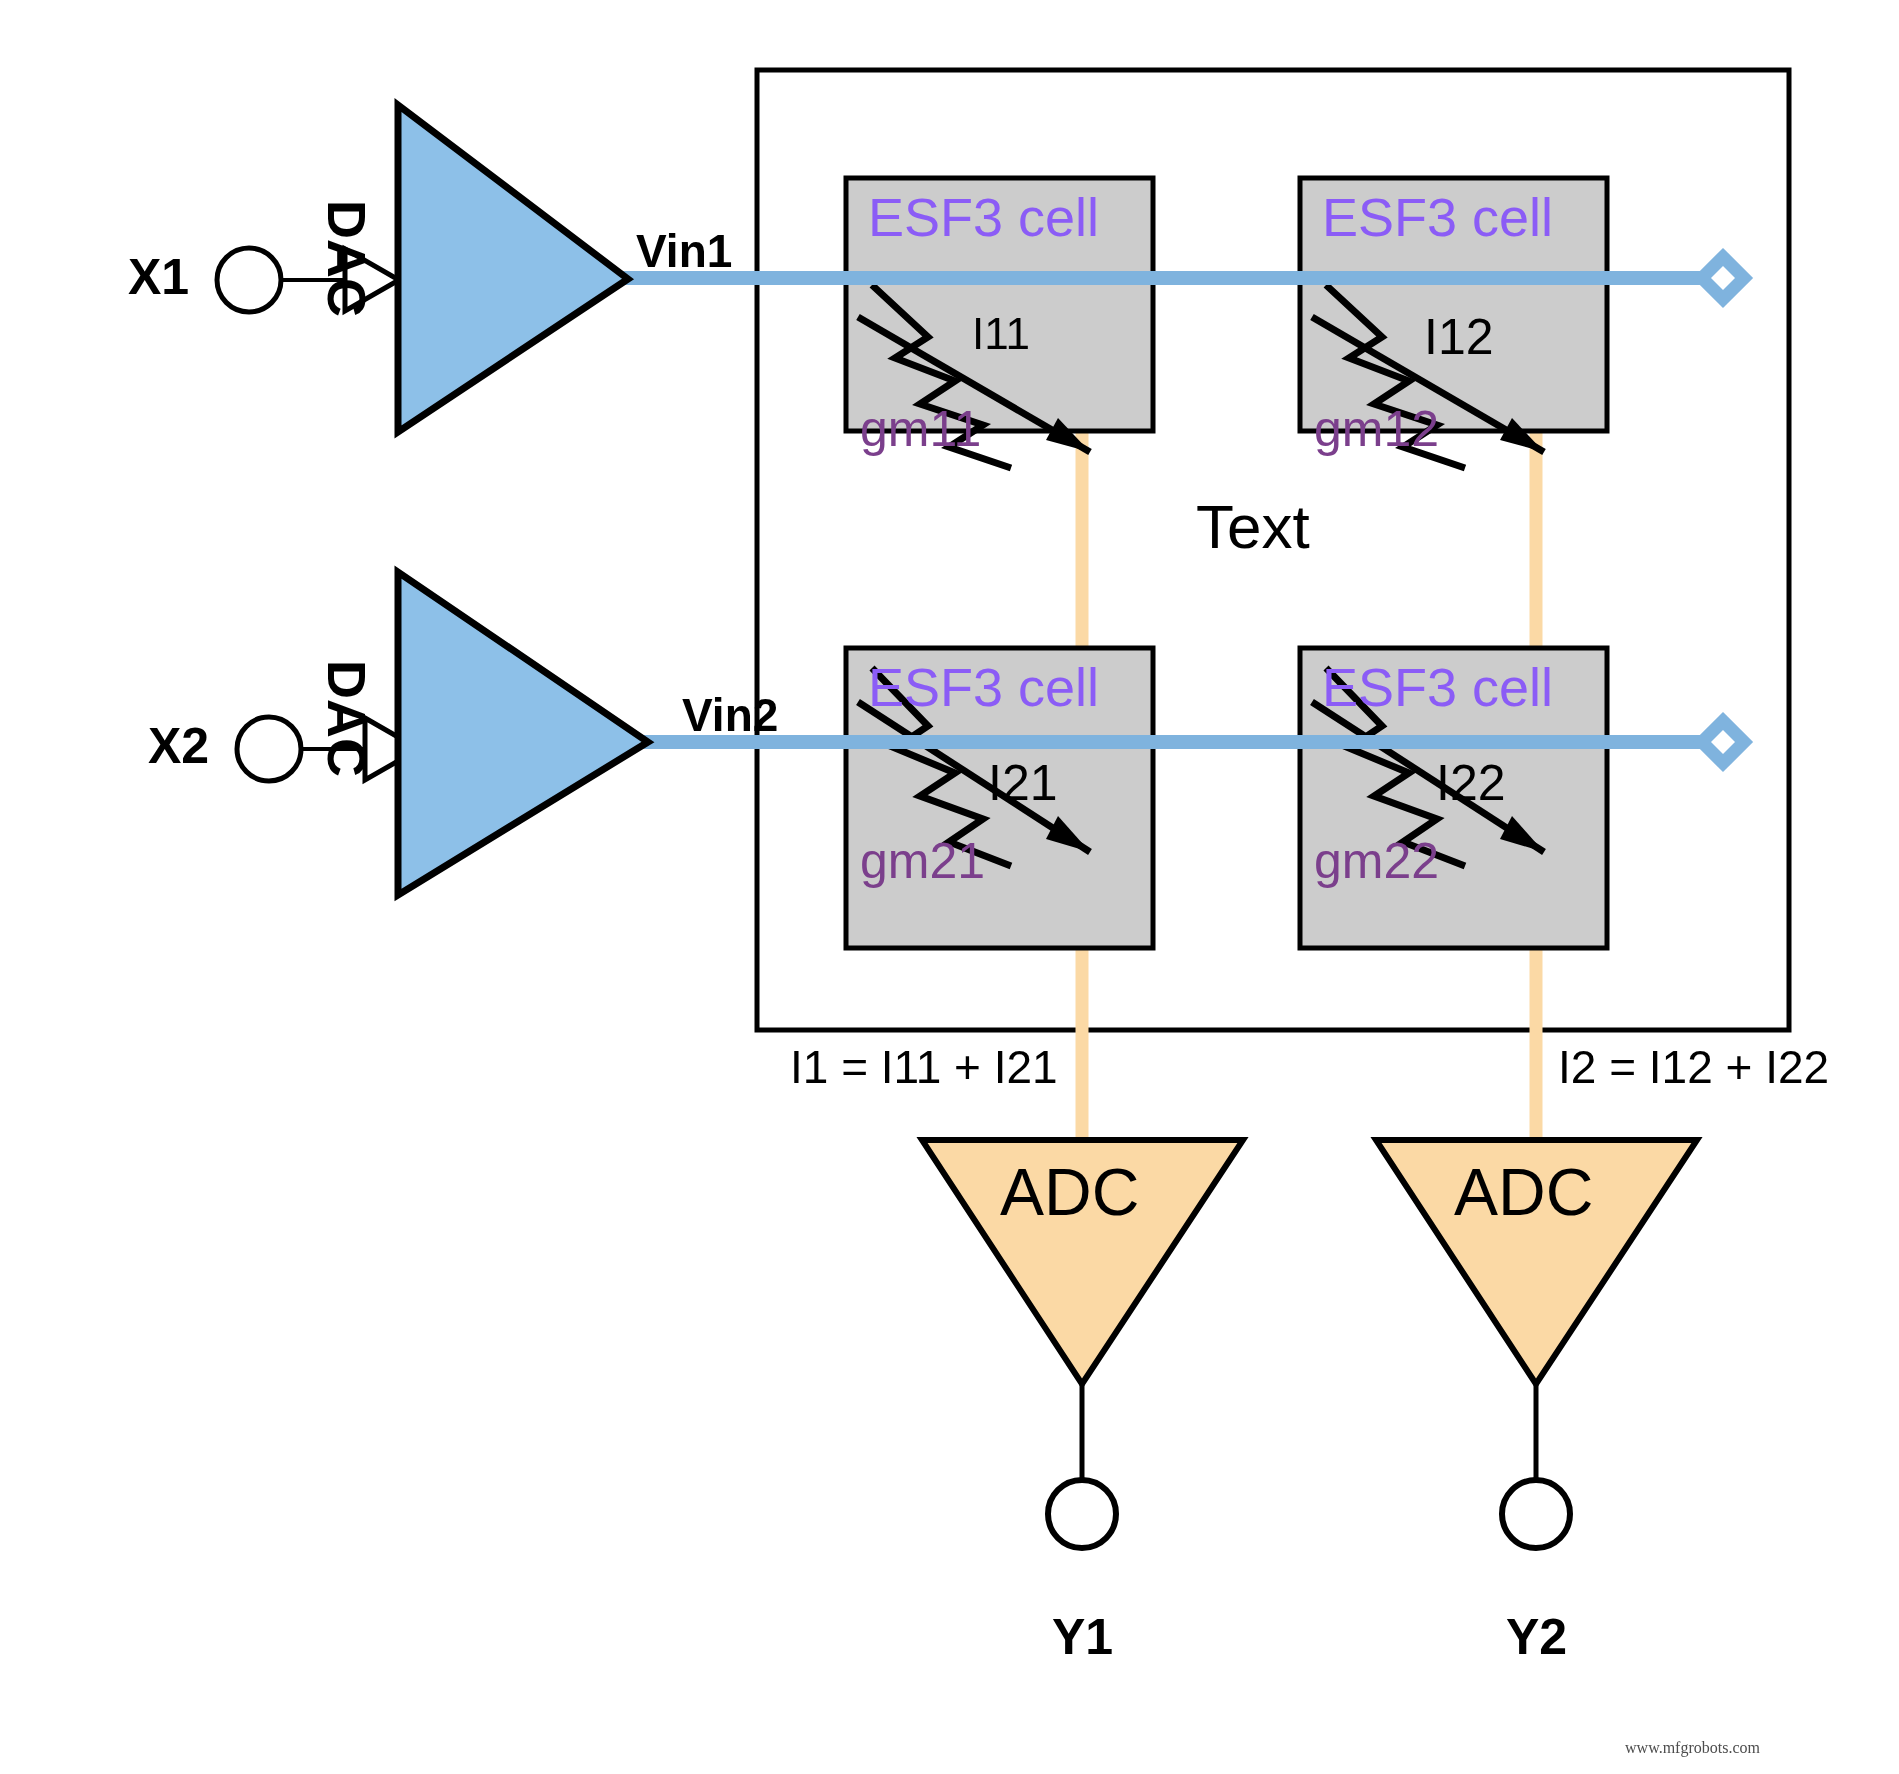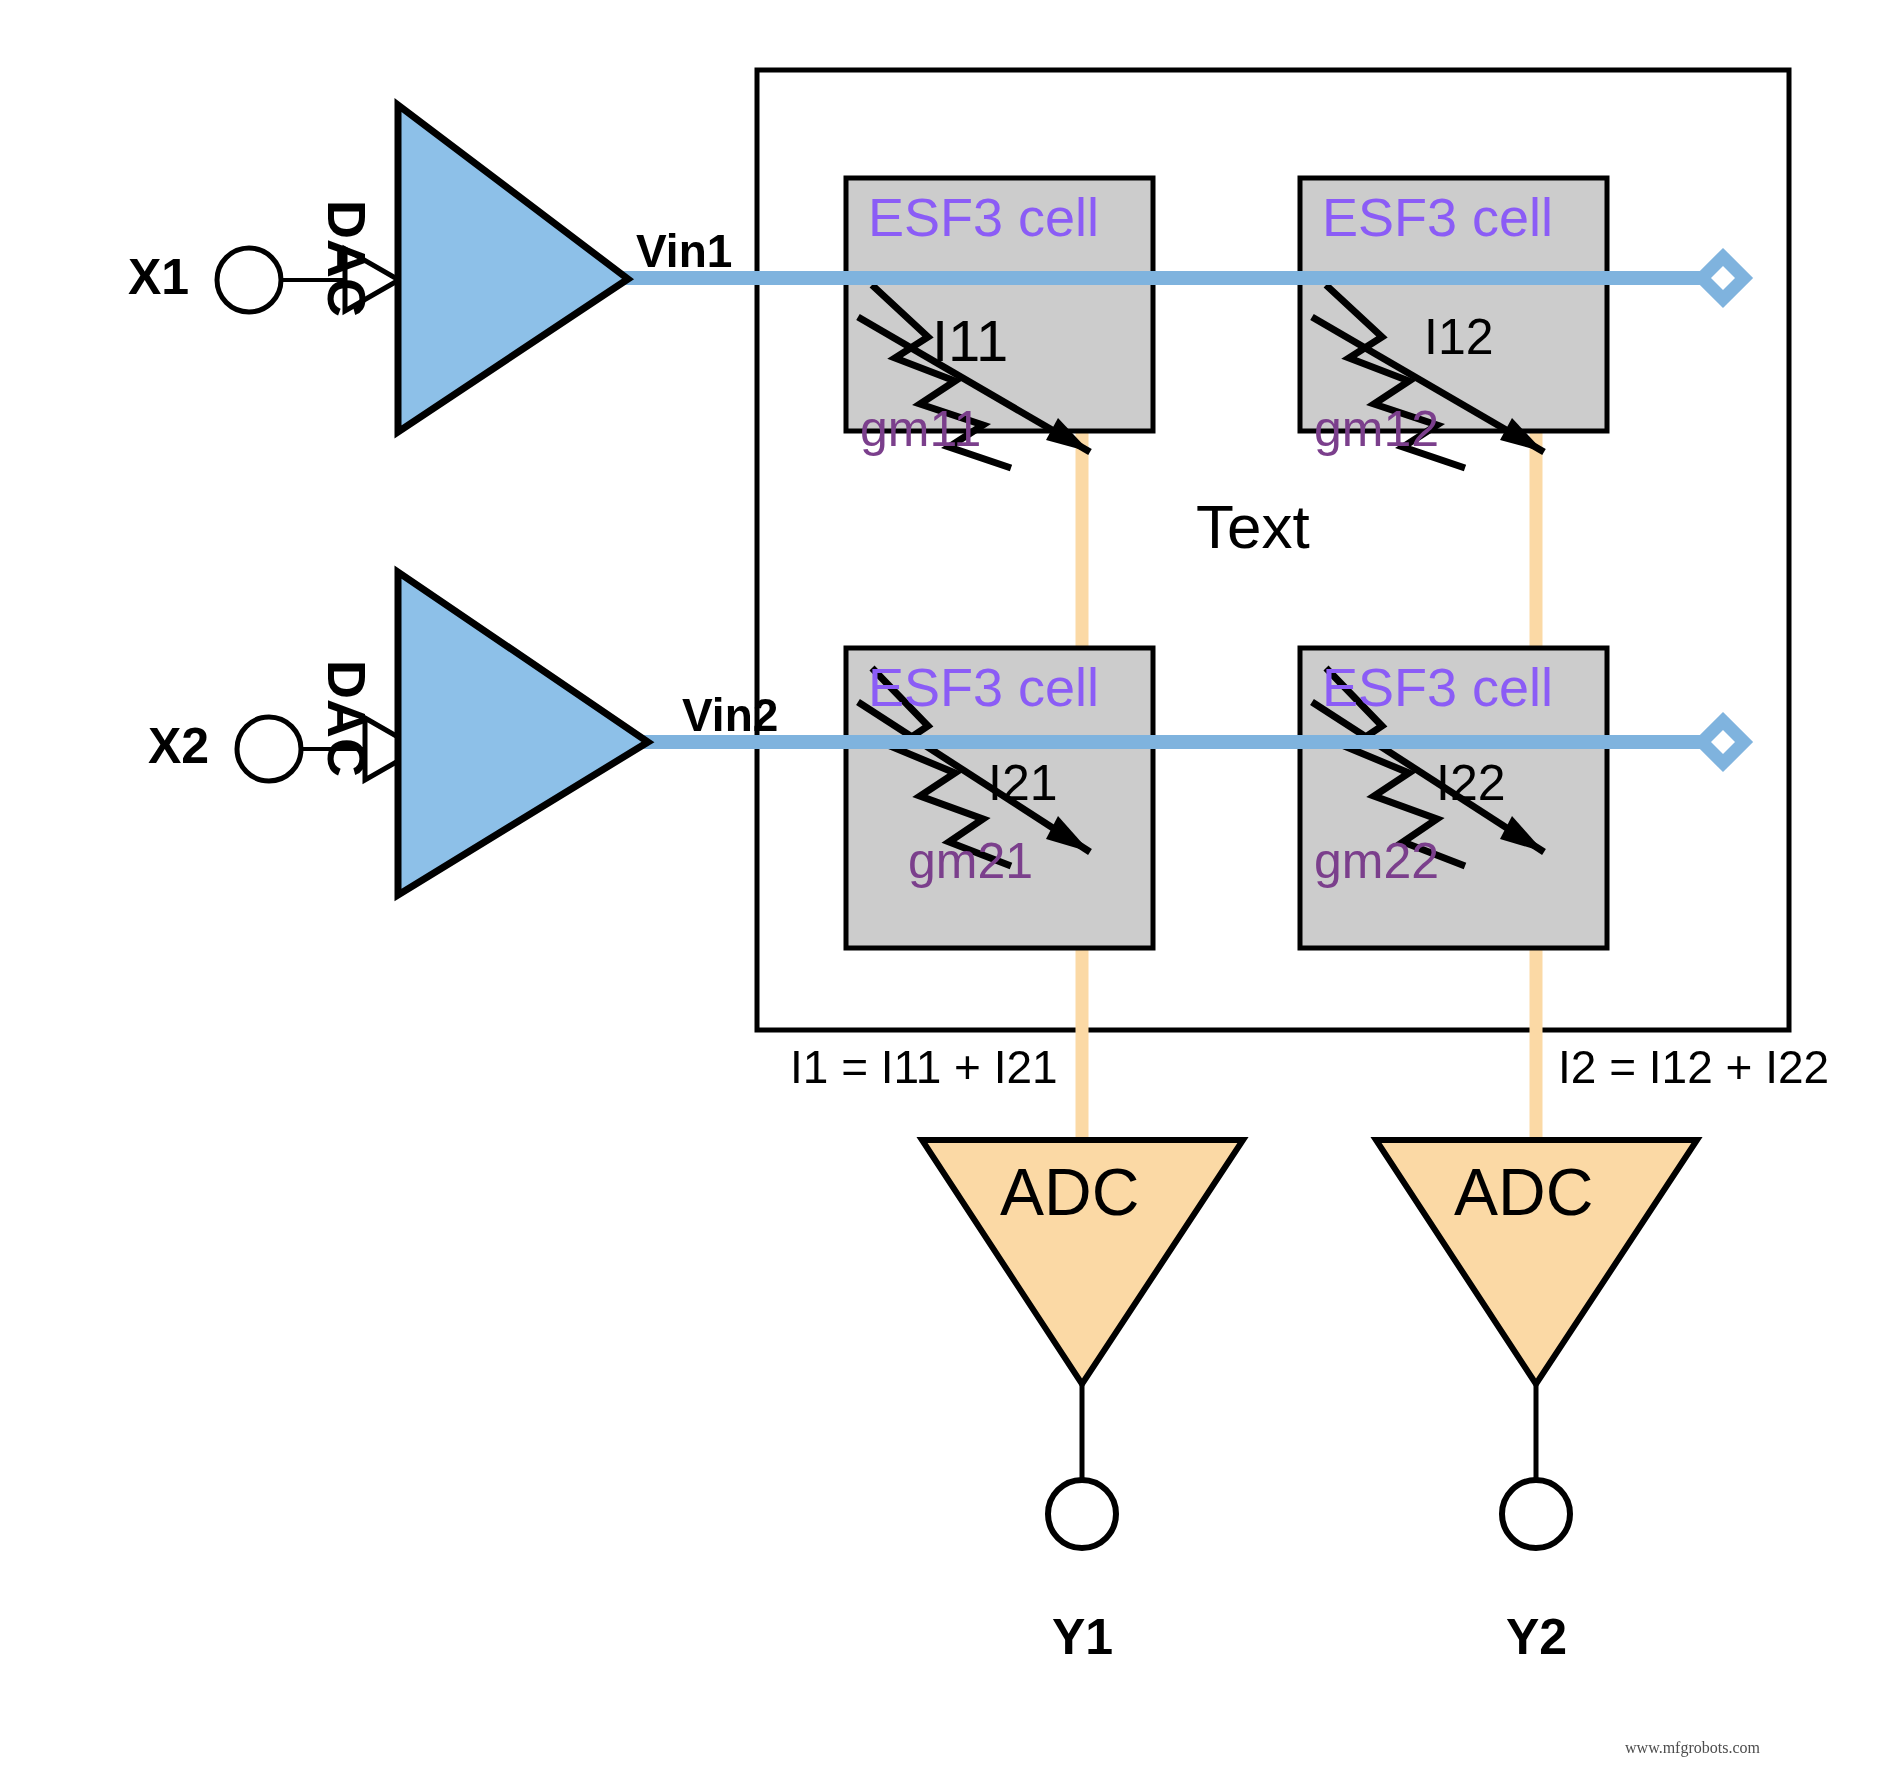--- a/index.html
+++ b/index.html
@@ -90,30 +90,30 @@
   <div class="lbl bold-lbl" style="left:128px; top:252px; font-size:50px;">X1</div>
   <div class="lbl bold-lbl" style="left:148px; top:721px; font-size:50px;">X2</div>
 
   <div class="lbl bold-lbl" style="left:374px; top:200px; font-size:54px; transform:rotate(90deg); transform-origin:left top;">DAC</div>
   <div class="lbl bold-lbl" style="left:374px; top:660px; font-size:54px; transform:rotate(90deg); transform-origin:left top;">DAC</div>
 
   <div class="lbl bold-lbl" style="left:636px; top:228px; font-size:46px;">Vin1</div>
   <div class="lbl bold-lbl" style="left:654px; top:692px; font-size:46px;margin-left:28px;">Vin2</div>
 
   <div class="lbl cellname" style="left:868px; top:190px; font-size:54px;">ESF3 cell</div>
-  <div class="lbl plain" style="left:932px; top:312px; font-size:58px;">I11</div>
+  <div class="lbl plain" style="left:972px; top:312px; font-size:44px;">I11</div>
   <div class="lbl gmname" style="left:860px; top:404px; font-size:50px;">gm11</div>
 
   <div class="lbl cellname" style="left:1322px; top:190px; font-size:54px;">ESF3 cell</div>
   <div class="lbl plain" style="left:1424px; top:312px; font-size:50px;">I12</div>
   <div class="lbl gmname" style="left:1314px; top:404px; font-size:50px;">gm12</div>
 
   <div class="lbl cellname" style="left:868px; top:660px; font-size:54px;">ESF3 cell</div>
   <div class="lbl plain" style="left:988px; top:758px; font-size:50px;">I21</div>
-  <div class="lbl gmname" style="left:860px; top:836px; font-size:50px;margin-left:48px;">gm21</div>
+  <div class="lbl gmname" style="left:860px; top:836px; font-size:50px;">gm21</div>
 
   <div class="lbl cellname" style="left:1322px; top:660px; font-size:54px;">ESF3 cell</div>
   <div class="lbl plain" style="left:1424px; top:758px; font-size:50px;margin-left:12px;">I22</div>
   <div class="lbl gmname" style="left:1314px; top:836px; font-size:50px;">gm22</div>
 
   <div class="lbl plain" style="left:1196px; top:496px; font-size:62px;">Text</div>
 
   <div class="lbl plain" style="left:790px; top:1044px; font-size:46px;">I1 = I11 + I21</div>
   <div class="lbl plain" style="left:1558px; top:1044px; font-size:46px;">I2 = I12 + I22</div>
 

